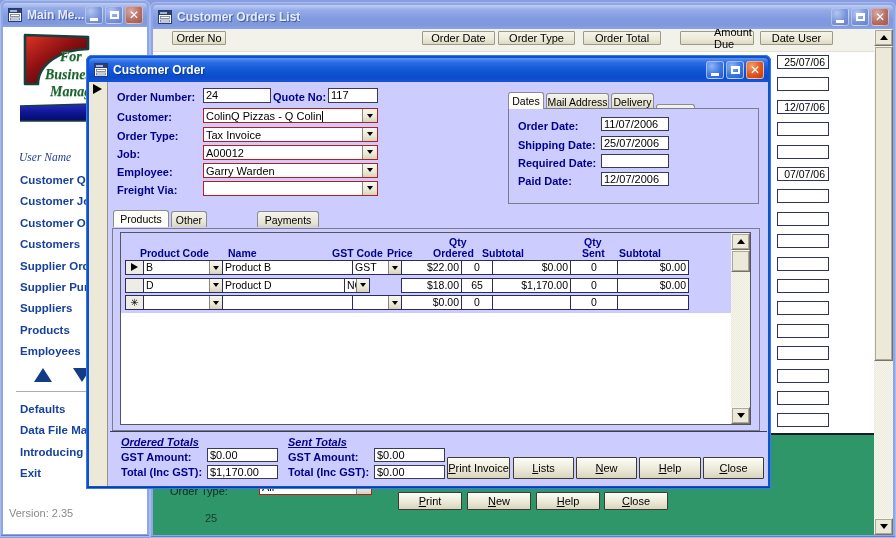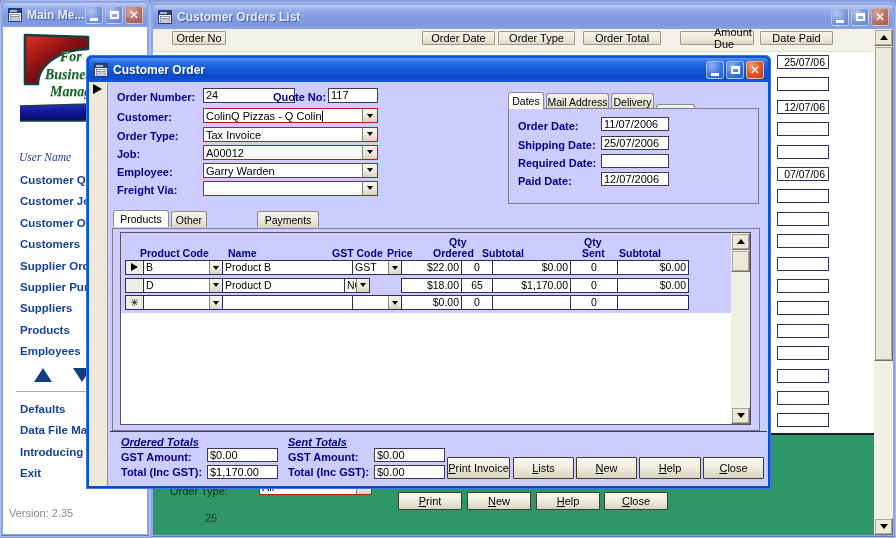--- a/index.html
+++ b/index.html
@@ -266,21 +266,21 @@
         </div>
     </div>
   </div>
   <div class="client" id="ol-client">
     <div class="abs" id="ol-header-band"></div>
     <div class="col-hdr" style="left:19px;  width:54px;">Order No</div>
     <div class="col-hdr" style="left:269px; width:73px;">Order Date</div>
     <div class="col-hdr" style="left:345px; width:77px;">Order Type</div>
     <div class="col-hdr" style="left:430px; width:78px;">Order Total</div>
     <div class="col-hdr" style="left:527px; width:74px;padding-left:33px;">Amount Due</div>
-    <div class="col-hdr" style="left:607px; width:73px;">Date Paid</div>
+    <div class="col-hdr" style="left:607px; width:73px;">Date User</div>
 
     <div class="dp-cell" style="top:26px;">25/07/06</div>
     <div class="dp-cell" style="top:48.4px;"></div>
     <div class="dp-cell" style="top:70.8px;">12/07/06</div>
     <div class="dp-cell" style="top:93.2px;"></div>
     <div class="dp-cell" style="top:115.6px;"></div>
     <div class="dp-cell" style="top:138px;">07/07/06</div>
     <div class="dp-cell" style="top:160.4px;"></div>
     <div class="dp-cell" style="top:182.8px;"></div>
     <div class="dp-cell" style="top:205.2px;"></div>
@@ -341,21 +341,21 @@
           <span class="glyph-x">✕</span>
         </div>
     </div>
   </div>
   <div class="client" id="co-client">
     <div id="co-selector">
       <span class="rec-tri"></span>
     </div>
 
     <span class="lbl" style="left:28px; top:9px;">Order Number:</span>
-    <div class="tbox" style="left:114px; top:6px; width:92px; height:15px;">24</div>
+    <div class="tbox" style="left:114px; top:6px; width:68px; height:15px;">24</div>
     <span class="lbl" style="left:184px; top:9px;">Quote No:</span>
     <div class="tbox" style="left:239px; top:6px; width:50px; height:15px;">117</div>
 
     <span class="lbl" style="left:28px; top:29px;">Customer:</span>
     <div class="combo" style="left:114px; top:26px; width:175px; height:15px;">
       <span class="cb-text"><span>ColinQ Pizzas - Q Colin</span><span class="caret"></span></span>
       <span class="cb-btn">
           <span class="cb-arr"></span>
         </span>
     </div>

